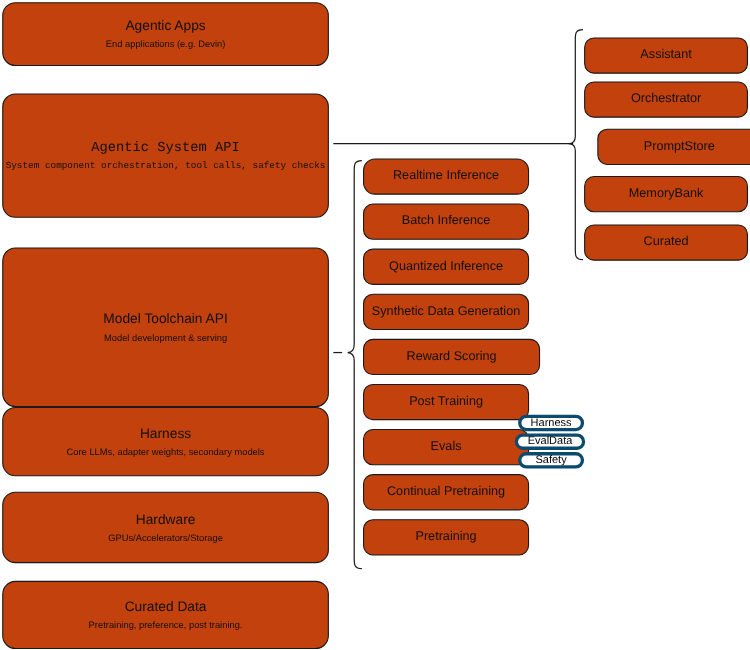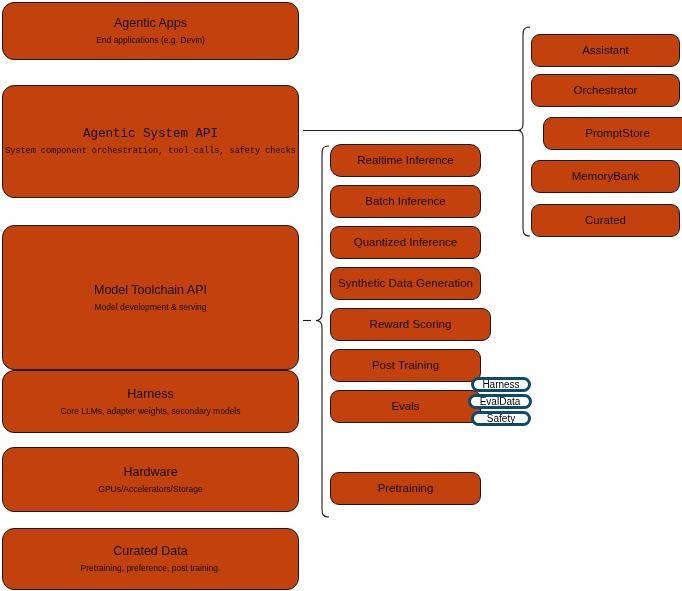--- a/index.html
+++ b/index.html
@@ -171,20 +171,23 @@
   </div>
 
   <div class="node cap-box" style="left:330px; top:349px; width:151px;">
     <span class="title">Post Training</span>
   </div>
 
   <div class="node cap-box" style="left:330px; top:390px; width:151px;align-items:center;">
     <span class="title">Evals</span>
   </div>
 
+  <div class="node cap-box" style="left:330px; top:431px; width:151px;">
+    <span class="title">Continual Pretraining</span>
+  </div>
 
   <div class="node cap-box" style="left:330px; top:472px; width:151px;">
     <span class="title">Pretraining</span>
   </div>
 
   <div class="badge" style="left:471px; top:377px; width:60px;">
     <span>Harness</span>
   </div>
 
   <div class="badge" style="left:468px; top:394px; width:64px;">

